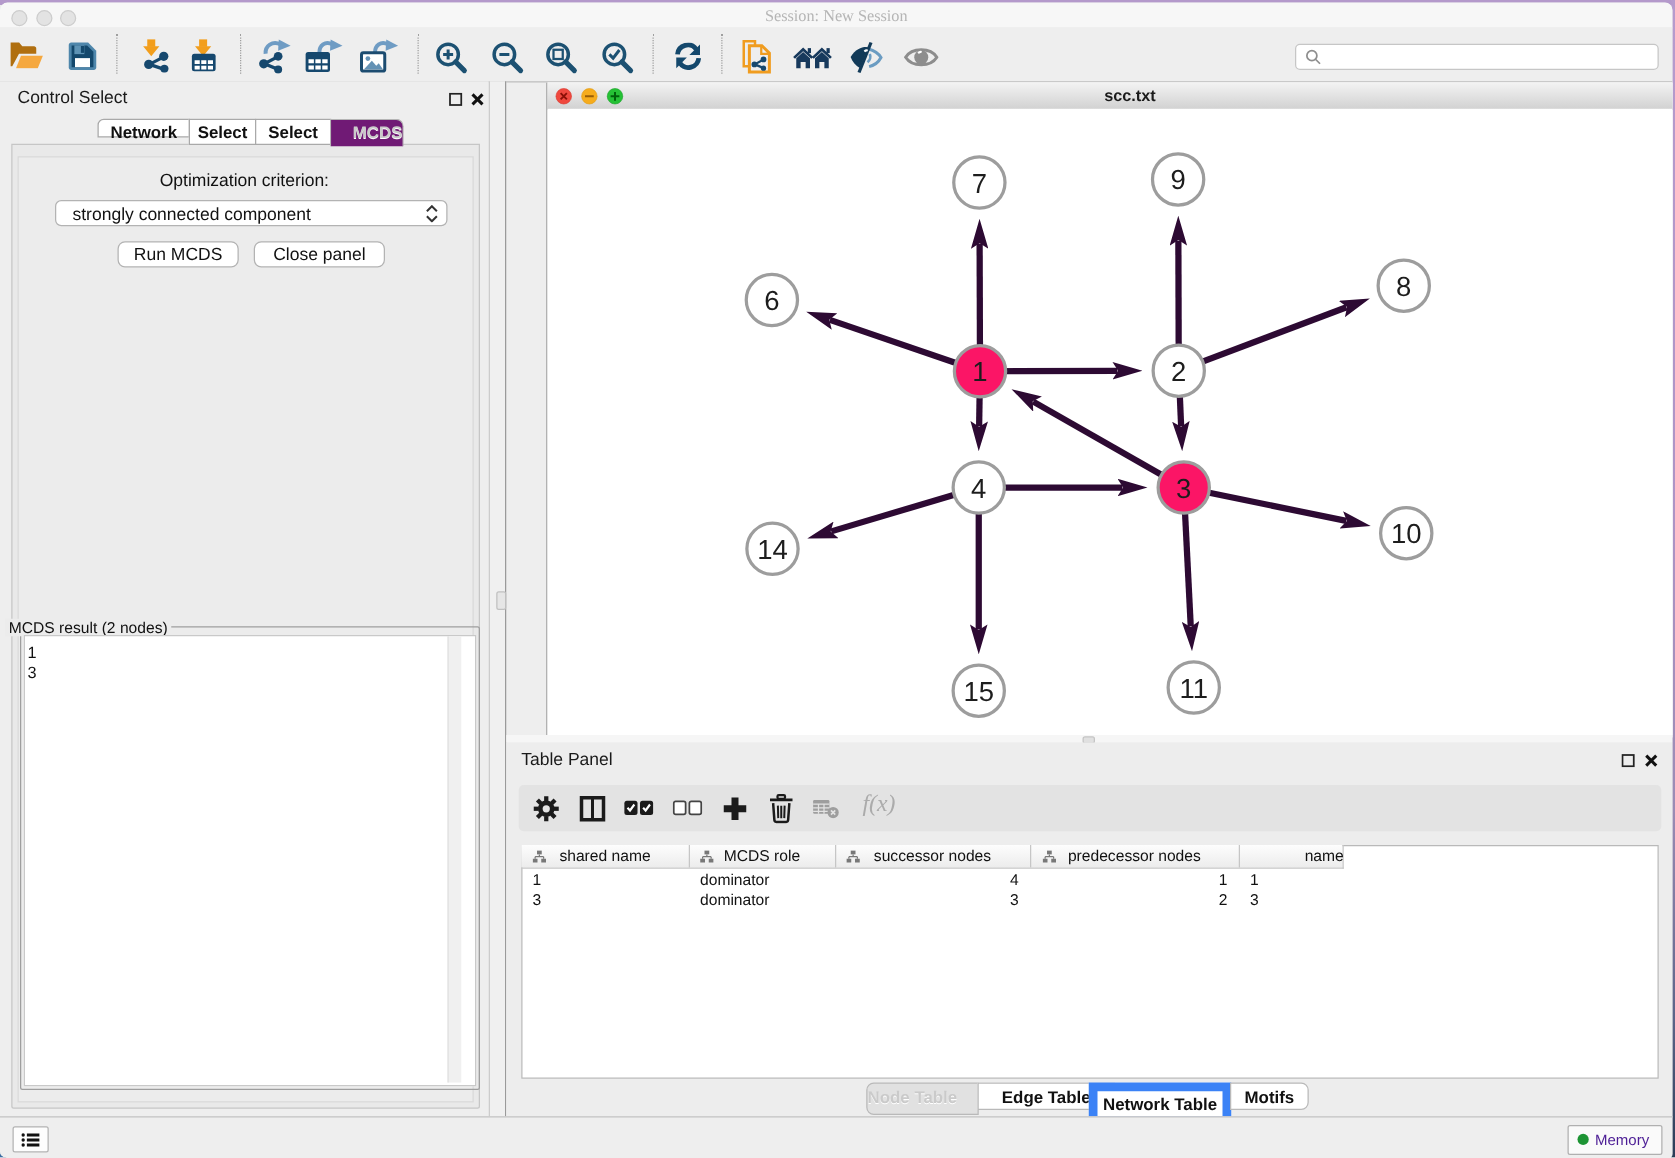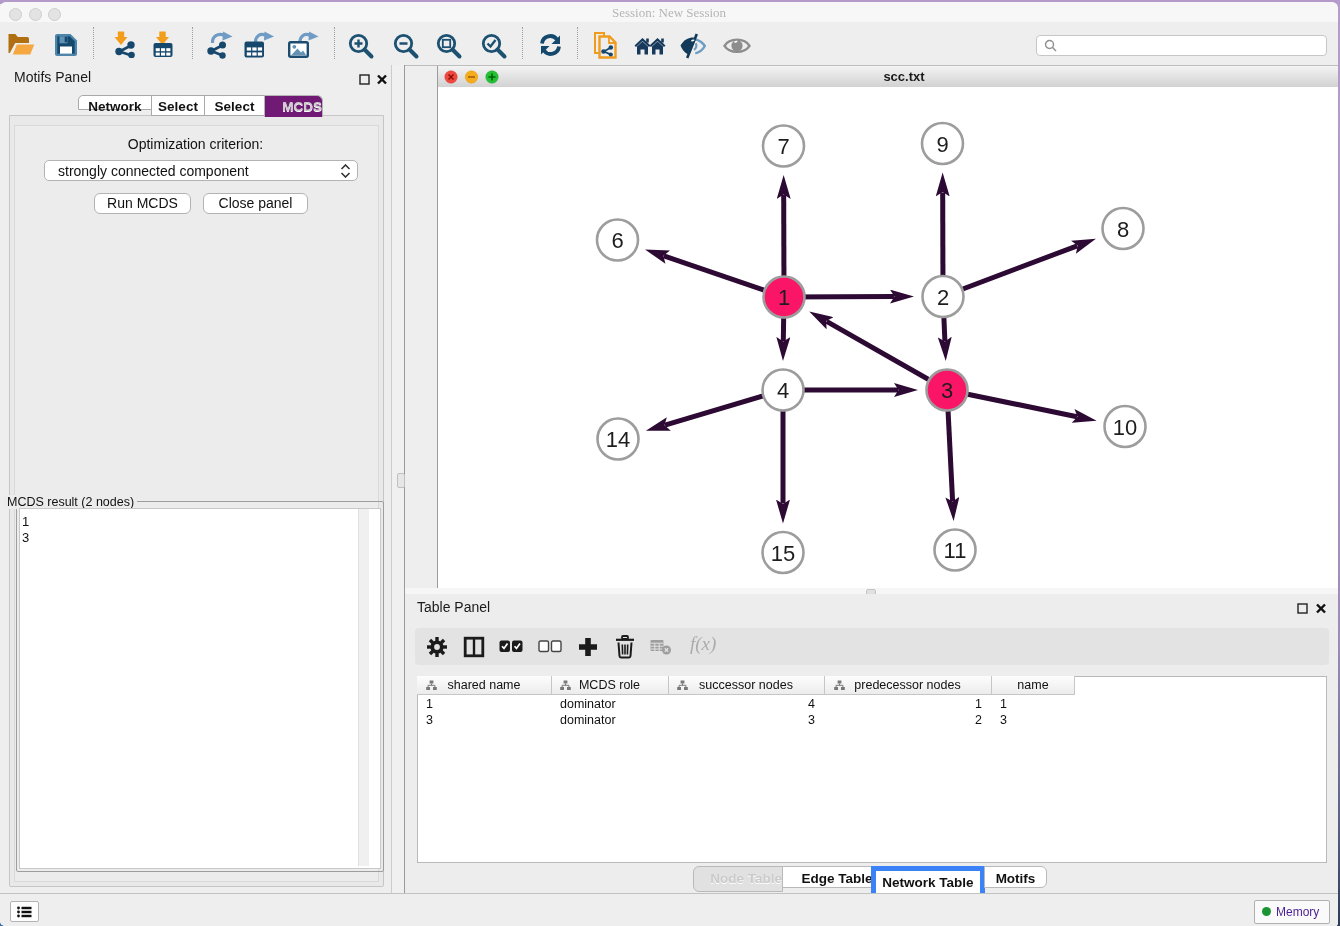--- a/index.html
+++ b/index.html
@@ -177,21 +177,21 @@
 
     <div class="abs" style="left:1036px;top:13px;width:289px;height:19px;background:#fff;border:1.5px solid #c6c6c6;border-radius:4px;">
       <svg width="14" height="14" style="position:absolute;left:7px;top:3px;">
         <circle cx="5.5" cy="5.5" r="4" fill="none" stroke="#8e8e8e" stroke-width="1.4"></circle>
         <line x1="8.6" y1="8.6" x2="12" y2="12" stroke="#8e8e8e" stroke-width="1.4"></line>
       </svg>
     </div>
   </div>
 
   <div class="abs" id="ctrlpanel" style="left:0;top:63px;width:391px;height:829px;background:#eeeeee;">
-    <div class="abs" style="left:14px;top:4px;font-size:14px;color:#1a1a1a;">Motifs Panel</div>
+    <div class="abs" style="left:14px;top:4px;font-size:14px;color:#1a1a1a;">Control Select</div>
     <svg class="abs" style="left:359px;top:9px;" width="12" height="11">
         <rect x="1" y="1" width="9" height="9" fill="none" stroke="#222" stroke-width="1.4"></rect>
       </svg>
     <svg class="abs" style="left:376px;top:9px;" width="12" height="11">
       <line x1="2" y1="1.5" x2="10" y2="9.5" stroke="#111" stroke-width="2.4"></line>
       <line x1="10" y1="1.5" x2="2" y2="9.5" stroke="#111" stroke-width="2.4"></line>
     </svg>
 
     <div class="abs" style="left:9px;top:50px;width:373px;height:770px;background:#e9e9e9;border:1px solid #c6c6c6;border-radius:0 0 2px 2px;"></div>
     <div class="abs" style="left:14px;top:60px;width:363px;height:755px;background:#ececec;border:1px solid #d9d9d9;"></div>
@@ -370,21 +370,21 @@
     <div class="abs" style="left:12px;top:82px;width:910px;height:187px;background:#fff;border:1px solid #b9b9b9;box-sizing:border-box;"></div>
     <div class="abs" id="thead" style="left:12px;top:82px;width:658px;height:19px;background:linear-gradient(180deg,#fdfdfd,#ececec);border-right:1px solid #c6c6c6;border-bottom:1px solid #c6c6c6;box-sizing:border-box;font-size:12.5px;color:#111;">
       <div class="abs" style="left:133.6px;top:0;width:1px;height:18px;background:#c6c6c6;"></div>
       <div class="abs" style="left:250.7px;top:0;width:1px;height:18px;background:#c6c6c6;"></div>
       <div class="abs" style="left:407px;top:0;width:1px;height:18px;background:#c6c6c6;"></div>
       <div class="abs" style="left:574px;top:0;width:1px;height:18px;background:#c6c6c6;"></div>
       <div class="abs" style="left:0;top:2px;width:134px;text-align:center;">shared name</div>
       <div class="abs" style="left:134px;top:2px;width:117px;text-align:center;">MCDS role</div>
       <div class="abs" style="left:251px;top:2px;width:156px;text-align:center;">successor nodes</div>
       <div class="abs" style="left:407px;top:2px;width:167px;text-align:center;">predecessor nodes</div>
-      <div class="abs" style="left:574px;top:2px;width:84px;text-align:center;">name</div>
+      <div class="abs" style="left:574px;top:2px;width:84px;text-align:right;">name</div>
       <svg class="abs" style="left:9px;top:4px;" width="11" height="11" viewBox="0 0 11 11">
           <g fill="#787878">
             <rect x="3.6" y="0.5" width="3.8" height="3"></rect>
             <rect x="0.2" y="7" width="3.8" height="3"></rect>
             <rect x="7" y="7" width="3.8" height="3"></rect>
           </g>
           <g stroke="#787878" stroke-width="1">
             <path d="M5.5 3.5 V5.3 M2.1 7 V5.3 M8.9 7 V5.3 M2.1 5.3 H8.9" fill="none"></path>
           </g>
         </svg>
@@ -428,23 +428,23 @@
       <div class="abs" style="left:583px;top:0;">1</div>
     </div>
     <div class="abs" style="left:12px;top:119px;width:658px;height:16px;font-size:12.5px;color:#111;">
       <div class="abs" style="left:9px;top:0;">3</div>
       <div class="abs" style="left:143px;top:0;">dominator</div>
       <div class="abs" style="left:251px;top:0;width:147px;text-align:right;">3</div>
       <div class="abs" style="left:407px;top:0;width:158px;text-align:right;">2</div>
       <div class="abs" style="left:583px;top:0;">3</div>
     </div>
 
-    <div class="abs" style="left:288px;top:272px;width:90px;height:26px;background:#e1e1e1;border:1px solid #b9b9b9;border-radius:6px 0 0 6px;box-sizing:border-box;text-align:right;line-height:21px;"><span class="tabtxt" style="color:#cacaca;text-shadow:0 1px 0 #fff;">Node Table</span></div>
+    <div class="abs" style="left:288px;top:272px;width:90px;height:26px;background:#e1e1e1;border:1px solid #b9b9b9;border-radius:6px 0 0 6px;box-sizing:border-box;text-align:left;line-height:21px;"><span class="tabtxt" style="color:#cacaca;text-shadow:0 1px 0 #fff;">Node Table</span></div>
     <div class="abs" style="left:377px;top:272px;width:110px;height:22px;background:#fff;border:1px solid #b9b9b9;box-sizing:border-box;text-align:center;line-height:21px;"><span class="tabtxt">Edge Table</span></div>
-    <div class="abs" style="left:466px;top:272px;width:114px;height:34px;background:#fff;border:5px solid #3b82f6;box-sizing:border-box;text-align:center;line-height:21px;"><span class="tabtxt">Network Table</span></div>
+    <div class="abs" style="left:466px;top:272px;width:114px;height:34px;background:#fff;border:7px solid #3b82f6;box-sizing:border-box;text-align:center;line-height:21px;"><span class="tabtxt">Network Table</span></div>
     <div class="abs" style="left:579px;top:272px;width:63px;height:22px;background:#fff;border:1px solid #b9b9b9;border-radius:0 6px 6px 0;box-sizing:border-box;text-align:center;line-height:21px;"><span class="tabtxt">Motifs</span></div>
   </div>
 
   <div class="abs" style="left:0;top:891px;width:1338px;height:33px;background:#eeeeee;border-top:1px solid #c2c2c2;">
     <div class="abs" style="left:10px;top:7px;width:27px;height:19px;background:#fdfdfd;border:1px solid #b3b3b3;border-radius:2px;">
       <svg width="15" height="12" style="position:absolute;left:6px;top:3.5px;">
         <circle cx="1.5" cy="2" r="1.4" fill="#111"></circle>
           <rect x="4.5" y="0.8" width="10" height="2.4" fill="#111"></rect>
         <circle cx="1.5" cy="6" r="1.4" fill="#111"></circle>
           <rect x="4.5" y="4.8" width="10" height="2.4" fill="#111"></rect>

